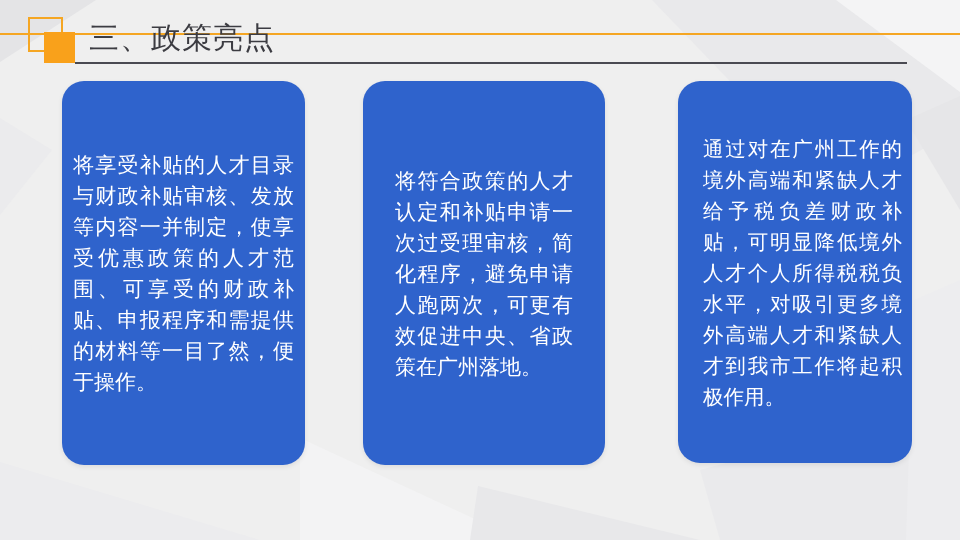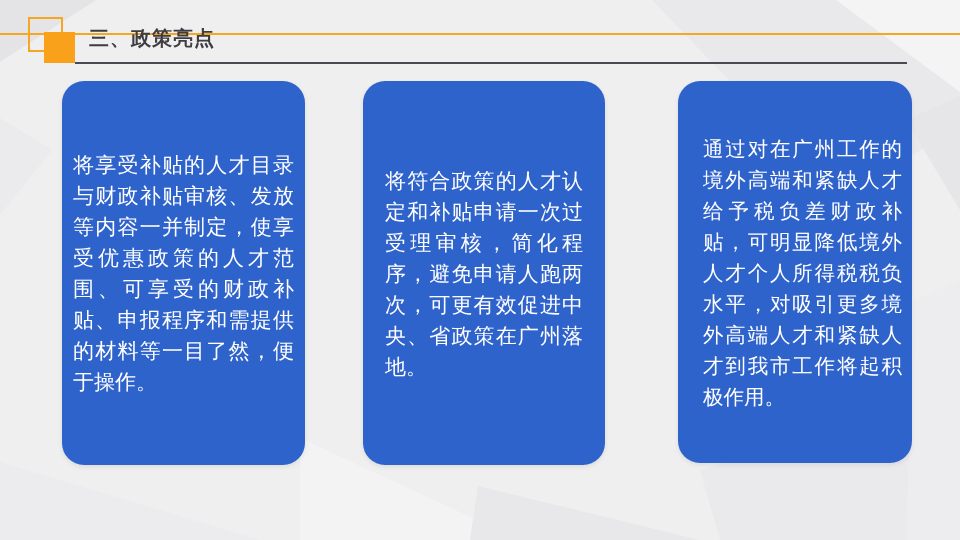--- a/index.html
+++ b/index.html
@@ -75,22 +75,22 @@
     top: 32px;
     width: 31px;
     height: 31px;
     background: #f9a11b;
   }
 
   .title {
     position: absolute;
     left: 89px;
     top: 21px;
-    font-size: 20px;
-    font-weight: bold;
+    font-size: 30px;
+    font-weight: normal;
     color: #3c3c42;
     letter-spacing: 1px;
     white-space: nowrap;
     line-height: 34px;
   }
 
   
   .cards {
     position: absolute;
     left: 0;
@@ -120,21 +120,21 @@
     line-height: 31px;
     text-align: justify;
     text-align-last: left;
     width: 100%;
     padding: 0 12px;
     box-sizing: border-box;
     word-break: break-all;
   }
 
   .card-1 .card-text { padding: 0 11px; }
-  .card-2 .card-text { padding: 0 22px; }
+  .card-2 .card-text { padding: 0 32px; }
   .card-3 .card-text { padding: 0 10px; font-size: 20.5px; margin-left: 15px; }
 </style>
 </head>
 <body>
 
 <div class="slide">
 
   <svg class="bg-layer" viewBox="0 0 960 540" xmlns="http://www.w3.org/2000/svg">
     <rect x="0" y="0" width="960" height="540" fill="#efefef"></rect>
     <polygon points="0,0 96,0 0,62" fill="#e4e4e6"></polygon>

